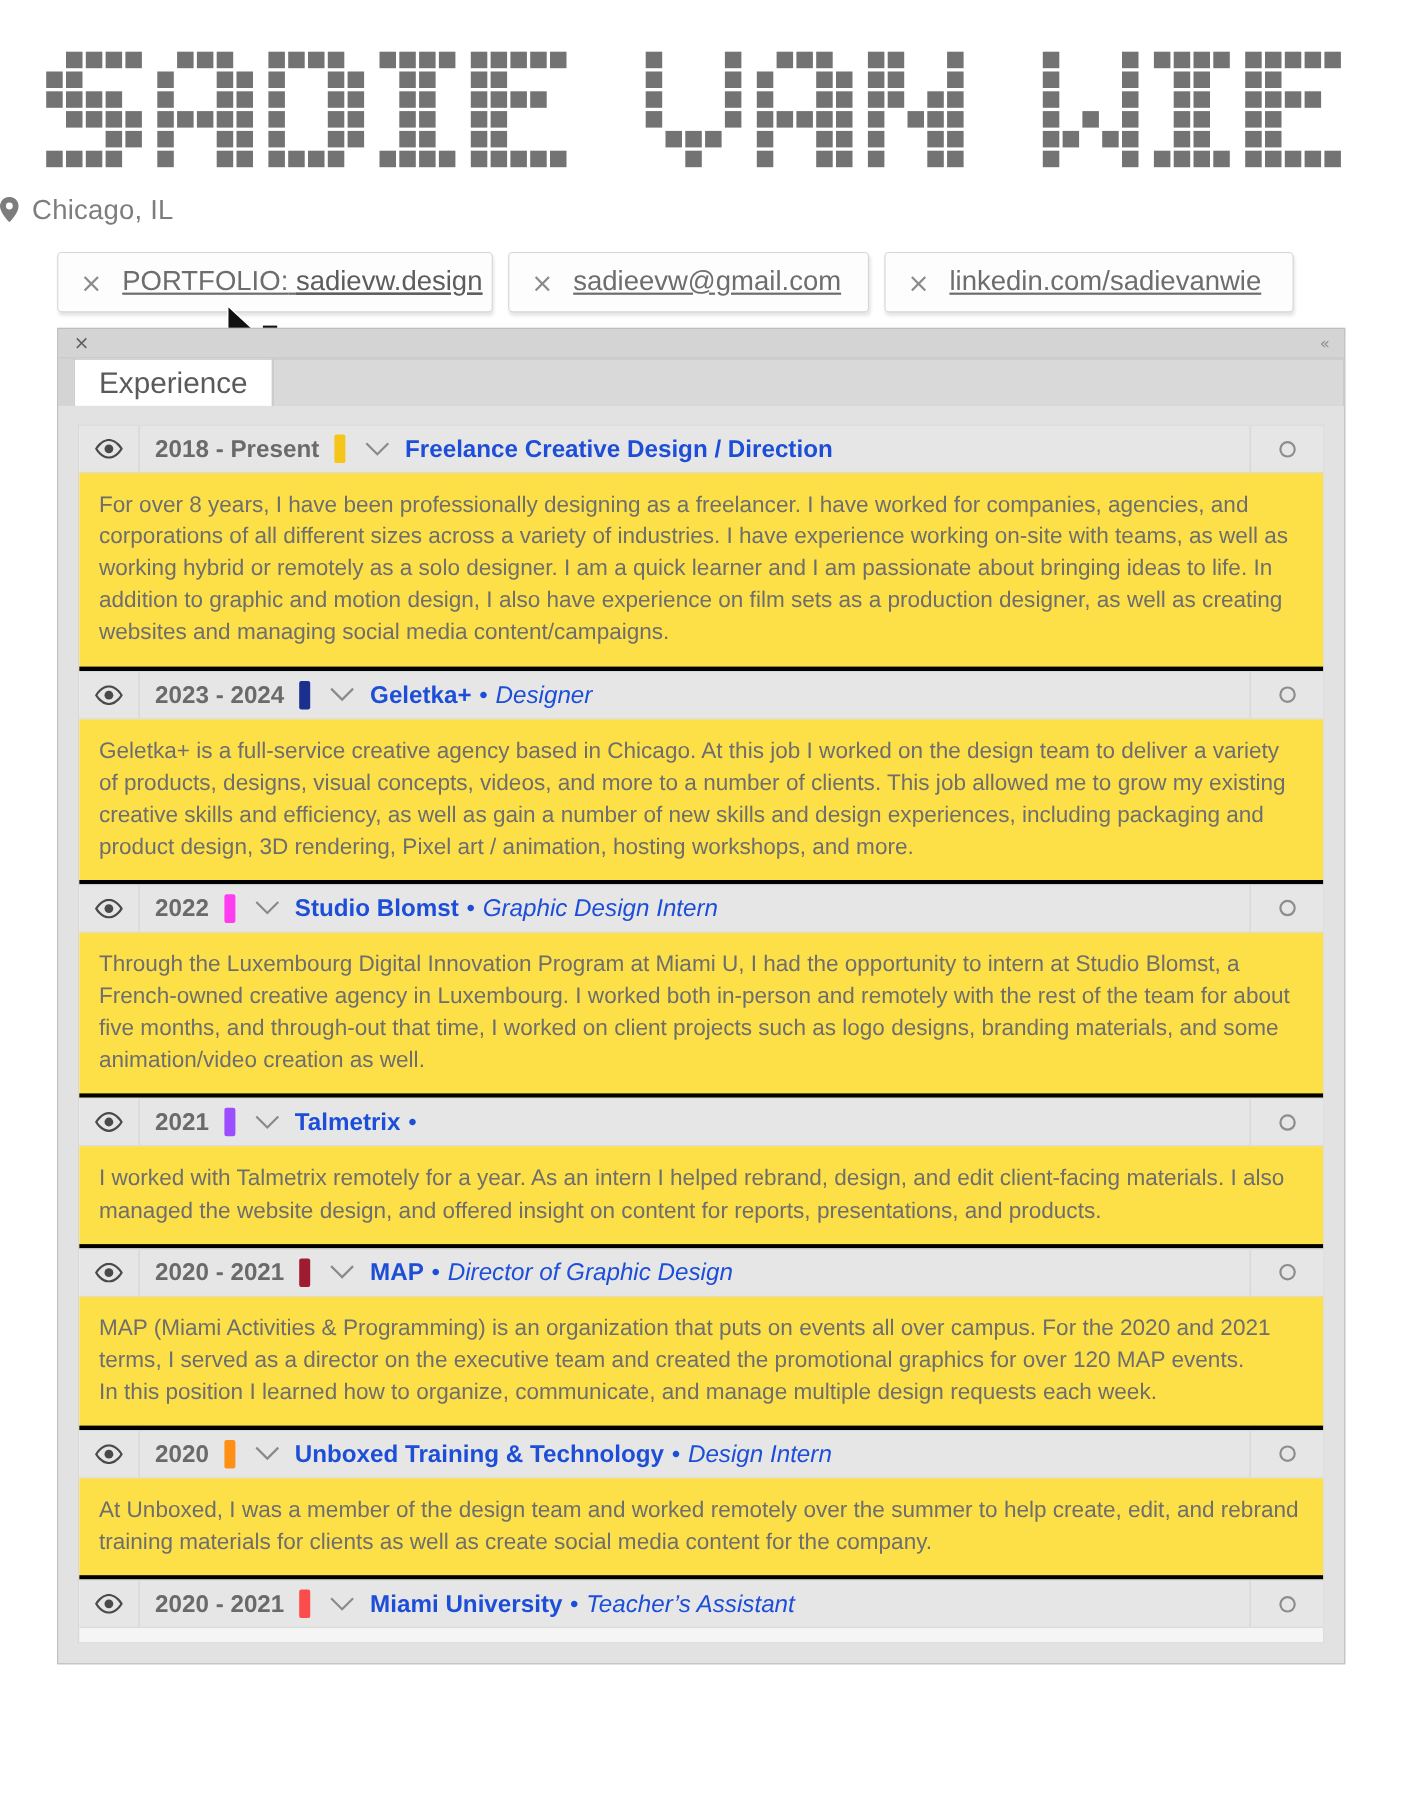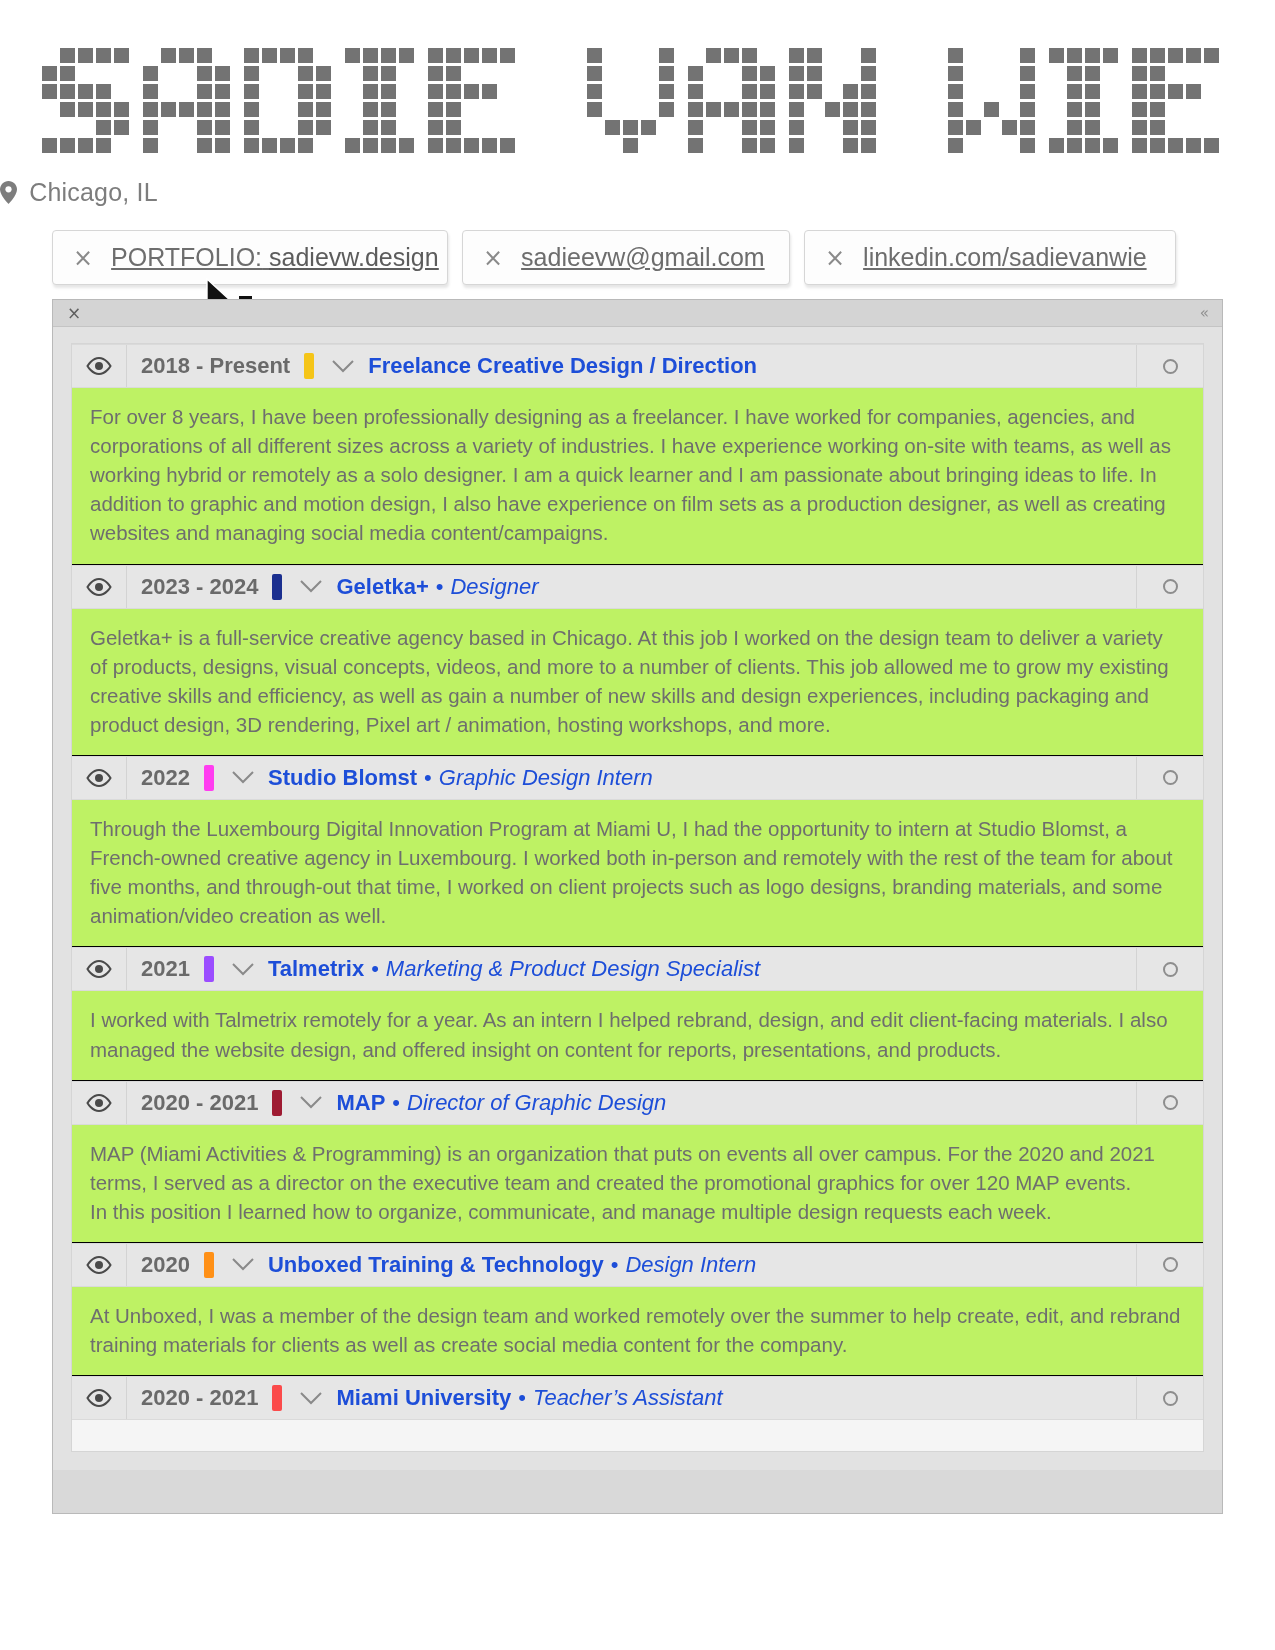--- a/index.html
+++ b/index.html
@@ -245,26 +245,26 @@
     border-left: 1px solid #d3d3d3;
   }
   .circ {
     width: 15px; height: 15px;
     border: 2px solid #8d8d8d;
     border-radius: 50%;
     box-sizing: border-box;
   }
 
   .exp-body {
-    background: #bef264;
+    background: #fde047;
     padding: 14px 18px 16px 18px;
     font-size: 20.5px;
     line-height: 1.42;
     color: #6e6e6e;
-    border-bottom: 1px solid #000000;
+    border-bottom: 4px solid #000000;
   }
   .exp-body p { margin: 0; }
 </style>
 </head>
 <body>
 
 <div class="name-block">
   <div class="dot-name" id="dot-name"><span class="dot-word"><span class="dot-letter"><span class="dot-row"><span class="dot-cell dot-off"></span><span class="dot-cell dot-on"></span><span class="dot-cell dot-on"></span><span class="dot-cell dot-on"></span><span class="dot-cell dot-on"></span></span><span class="dot-row"><span class="dot-cell dot-on"></span><span class="dot-cell dot-on"></span><span class="dot-cell dot-off"></span><span class="dot-cell dot-off"></span><span class="dot-cell dot-off"></span></span><span class="dot-row"><span class="dot-cell dot-on"></span><span class="dot-cell dot-on"></span><span class="dot-cell dot-on"></span><span class="dot-cell dot-on"></span><span class="dot-cell dot-off"></span></span><span class="dot-row"><span class="dot-cell dot-off"></span><span class="dot-cell dot-on"></span><span class="dot-cell dot-on"></span><span class="dot-cell dot-on"></span><span class="dot-cell dot-on"></span></span><span class="dot-row"><span class="dot-cell dot-off"></span><span class="dot-cell dot-off"></span><span class="dot-cell dot-off"></span><span class="dot-cell dot-on"></span><span class="dot-cell dot-on"></span></span><span class="dot-row"><span class="dot-cell dot-on"></span><span class="dot-cell dot-on"></span><span class="dot-cell dot-on"></span><span class="dot-cell dot-on"></span><span class="dot-cell dot-off"></span></span></span><span class="dot-letter"><span class="dot-row"><span class="dot-cell dot-off"></span><span class="dot-cell dot-on"></span><span class="dot-cell dot-on"></span><span class="dot-cell dot-on"></span><span class="dot-cell dot-off"></span></span><span class="dot-row"><span class="dot-cell dot-on"></span><span class="dot-cell dot-off"></span><span class="dot-cell dot-off"></span><span class="dot-cell dot-on"></span><span class="dot-cell dot-on"></span></span><span class="dot-row"><span class="dot-cell dot-on"></span><span class="dot-cell dot-off"></span><span class="dot-cell dot-off"></span><span class="dot-cell dot-on"></span><span class="dot-cell dot-on"></span></span><span class="dot-row"><span class="dot-cell dot-on"></span><span class="dot-cell dot-on"></span><span class="dot-cell dot-on"></span><span class="dot-cell dot-on"></span><span class="dot-cell dot-on"></span></span><span class="dot-row"><span class="dot-cell dot-on"></span><span class="dot-cell dot-off"></span><span class="dot-cell dot-off"></span><span class="dot-cell dot-on"></span><span class="dot-cell dot-on"></span></span><span class="dot-row"><span class="dot-cell dot-on"></span><span class="dot-cell dot-off"></span><span class="dot-cell dot-off"></span><span class="dot-cell dot-on"></span><span class="dot-cell dot-on"></span></span></span><span class="dot-letter"><span class="dot-row"><span class="dot-cell dot-on"></span><span class="dot-cell dot-on"></span><span class="dot-cell dot-on"></span><span class="dot-cell dot-on"></span><span class="dot-cell dot-off"></span></span><span class="dot-row"><span class="dot-cell dot-on"></span><span class="dot-cell dot-off"></span><span class="dot-cell dot-off"></span><span class="dot-cell dot-on"></span><span class="dot-cell dot-on"></span></span><span class="dot-row"><span class="dot-cell dot-on"></span><span class="dot-cell dot-off"></span><span class="dot-cell dot-off"></span><span class="dot-cell dot-on"></span><span class="dot-cell dot-on"></span></span><span class="dot-row"><span class="dot-cell dot-on"></span><span class="dot-cell dot-off"></span><span class="dot-cell dot-off"></span><span class="dot-cell dot-on"></span><span class="dot-cell dot-on"></span></span><span class="dot-row"><span class="dot-cell dot-on"></span><span class="dot-cell dot-off"></span><span class="dot-cell dot-off"></span><span class="dot-cell dot-on"></span><span class="dot-cell dot-on"></span></span><span class="dot-row"><span class="dot-cell dot-on"></span><span class="dot-cell dot-on"></span><span class="dot-cell dot-on"></span><span class="dot-cell dot-on"></span><span class="dot-cell dot-off"></span></span></span><span class="dot-letter"><span class="dot-row"><span class="dot-cell dot-on"></span><span class="dot-cell dot-on"></span><span class="dot-cell dot-on"></span><span class="dot-cell dot-on"></span></span><span class="dot-row"><span class="dot-cell dot-off"></span><span class="dot-cell dot-on"></span><span class="dot-cell dot-on"></span><span class="dot-cell dot-off"></span></span><span class="dot-row"><span class="dot-cell dot-off"></span><span class="dot-cell dot-on"></span><span class="dot-cell dot-on"></span><span class="dot-cell dot-off"></span></span><span class="dot-row"><span class="dot-cell dot-off"></span><span class="dot-cell dot-on"></span><span class="dot-cell dot-on"></span><span class="dot-cell dot-off"></span></span><span class="dot-row"><span class="dot-cell dot-off"></span><span class="dot-cell dot-on"></span><span class="dot-cell dot-on"></span><span class="dot-cell dot-off"></span></span><span class="dot-row"><span class="dot-cell dot-on"></span><span class="dot-cell dot-on"></span><span class="dot-cell dot-on"></span><span class="dot-cell dot-on"></span></span></span><span class="dot-letter"><span class="dot-row"><span class="dot-cell dot-on"></span><span class="dot-cell dot-on"></span><span class="dot-cell dot-on"></span><span class="dot-cell dot-on"></span><span class="dot-cell dot-on"></span></span><span class="dot-row"><span class="dot-cell dot-on"></span><span class="dot-cell dot-on"></span><span class="dot-cell dot-off"></span><span class="dot-cell dot-off"></span><span class="dot-cell dot-off"></span></span><span class="dot-row"><span class="dot-cell dot-on"></span><span class="dot-cell dot-on"></span><span class="dot-cell dot-on"></span><span class="dot-cell dot-on"></span><span class="dot-cell dot-off"></span></span><span class="dot-row"><span class="dot-cell dot-on"></span><span class="dot-cell dot-on"></span><span class="dot-cell dot-off"></span><span class="dot-cell dot-off"></span><span class="dot-cell dot-off"></span></span><span class="dot-row"><span class="dot-cell dot-on"></span><span class="dot-cell dot-on"></span><span class="dot-cell dot-off"></span><span class="dot-cell dot-off"></span><span class="dot-cell dot-off"></span></span><span class="dot-row"><span class="dot-cell dot-on"></span><span class="dot-cell dot-on"></span><span class="dot-cell dot-on"></span><span class="dot-cell dot-on"></span><span class="dot-cell dot-on"></span></span></span></span><span class="dot-gap"></span><span class="dot-word"><span class="dot-letter"><span class="dot-row"><span class="dot-cell dot-on"></span><span class="dot-cell dot-off"></span><span class="dot-cell dot-off"></span><span class="dot-cell dot-off"></span><span class="dot-cell dot-on"></span></span><span class="dot-row"><span class="dot-cell dot-on"></span><span class="dot-cell dot-off"></span><span class="dot-cell dot-off"></span><span class="dot-cell dot-off"></span><span class="dot-cell dot-on"></span></span><span class="dot-row"><span class="dot-cell dot-on"></span><span class="dot-cell dot-off"></span><span class="dot-cell dot-off"></span><span class="dot-cell dot-off"></span><span class="dot-cell dot-on"></span></span><span class="dot-row"><span class="dot-cell dot-on"></span><span class="dot-cell dot-off"></span><span class="dot-cell dot-off"></span><span class="dot-cell dot-off"></span><span class="dot-cell dot-on"></span></span><span class="dot-row"><span class="dot-cell dot-off"></span><span class="dot-cell dot-on"></span><span class="dot-cell dot-on"></span><span class="dot-cell dot-on"></span><span class="dot-cell dot-off"></span></span><span class="dot-row"><span class="dot-cell dot-off"></span><span class="dot-cell dot-off"></span><span class="dot-cell dot-on"></span><span class="dot-cell dot-off"></span><span class="dot-cell dot-off"></span></span></span><span class="dot-letter"><span class="dot-row"><span class="dot-cell dot-off"></span><span class="dot-cell dot-on"></span><span class="dot-cell dot-on"></span><span class="dot-cell dot-on"></span><span class="dot-cell dot-off"></span></span><span class="dot-row"><span class="dot-cell dot-on"></span><span class="dot-cell dot-off"></span><span class="dot-cell dot-off"></span><span class="dot-cell dot-on"></span><span class="dot-cell dot-on"></span></span><span class="dot-row"><span class="dot-cell dot-on"></span><span class="dot-cell dot-off"></span><span class="dot-cell dot-off"></span><span class="dot-cell dot-on"></span><span class="dot-cell dot-on"></span></span><span class="dot-row"><span class="dot-cell dot-on"></span><span class="dot-cell dot-on"></span><span class="dot-cell dot-on"></span><span class="dot-cell dot-on"></span><span class="dot-cell dot-on"></span></span><span class="dot-row"><span class="dot-cell dot-on"></span><span class="dot-cell dot-off"></span><span class="dot-cell dot-off"></span><span class="dot-cell dot-on"></span><span class="dot-cell dot-on"></span></span><span class="dot-row"><span class="dot-cell dot-on"></span><span class="dot-cell dot-off"></span><span class="dot-cell dot-off"></span><span class="dot-cell dot-on"></span><span class="dot-cell dot-on"></span></span></span><span class="dot-letter"><span class="dot-row"><span class="dot-cell dot-on"></span><span class="dot-cell dot-on"></span><span class="dot-cell dot-off"></span><span class="dot-cell dot-off"></span><span class="dot-cell dot-on"></span></span><span class="dot-row"><span class="dot-cell dot-on"></span><span class="dot-cell dot-on"></span><span class="dot-cell dot-off"></span><span class="dot-cell dot-off"></span><span class="dot-cell dot-on"></span></span><span class="dot-row"><span class="dot-cell dot-on"></span><span class="dot-cell dot-on"></span><span class="dot-cell dot-off"></span><span class="dot-cell dot-on"></span><span class="dot-cell dot-on"></span></span><span class="dot-row"><span class="dot-cell dot-on"></span><span class="dot-cell dot-off"></span><span class="dot-cell dot-on"></span><span class="dot-cell dot-on"></span><span class="dot-cell dot-on"></span></span><span class="dot-row"><span class="dot-cell dot-on"></span><span class="dot-cell dot-off"></span><span class="dot-cell dot-off"></span><span class="dot-cell dot-on"></span><span class="dot-cell dot-on"></span></span><span class="dot-row"><span class="dot-cell dot-on"></span><span class="dot-cell dot-off"></span><span class="dot-cell dot-off"></span><span class="dot-cell dot-on"></span><span class="dot-cell dot-on"></span></span></span></span><span class="dot-gap"></span><span class="dot-word"><span class="dot-letter"><span class="dot-row"><span class="dot-cell dot-on"></span><span class="dot-cell dot-off"></span><span class="dot-cell dot-off"></span><span class="dot-cell dot-off"></span><span class="dot-cell dot-on"></span></span><span class="dot-row"><span class="dot-cell dot-on"></span><span class="dot-cell dot-off"></span><span class="dot-cell dot-off"></span><span class="dot-cell dot-off"></span><span class="dot-cell dot-on"></span></span><span class="dot-row"><span class="dot-cell dot-on"></span><span class="dot-cell dot-off"></span><span class="dot-cell dot-off"></span><span class="dot-cell dot-off"></span><span class="dot-cell dot-on"></span></span><span class="dot-row"><span class="dot-cell dot-on"></span><span class="dot-cell dot-off"></span><span class="dot-cell dot-on"></span><span class="dot-cell dot-off"></span><span class="dot-cell dot-on"></span></span><span class="dot-row"><span class="dot-cell dot-on"></span><span class="dot-cell dot-on"></span><span class="dot-cell dot-off"></span><span class="dot-cell dot-on"></span><span class="dot-cell dot-on"></span></span><span class="dot-row"><span class="dot-cell dot-on"></span><span class="dot-cell dot-off"></span><span class="dot-cell dot-off"></span><span class="dot-cell dot-off"></span><span class="dot-cell dot-on"></span></span></span><span class="dot-letter"><span class="dot-row"><span class="dot-cell dot-on"></span><span class="dot-cell dot-on"></span><span class="dot-cell dot-on"></span><span class="dot-cell dot-on"></span></span><span class="dot-row"><span class="dot-cell dot-off"></span><span class="dot-cell dot-on"></span><span class="dot-cell dot-on"></span><span class="dot-cell dot-off"></span></span><span class="dot-row"><span class="dot-cell dot-off"></span><span class="dot-cell dot-on"></span><span class="dot-cell dot-on"></span><span class="dot-cell dot-off"></span></span><span class="dot-row"><span class="dot-cell dot-off"></span><span class="dot-cell dot-on"></span><span class="dot-cell dot-on"></span><span class="dot-cell dot-off"></span></span><span class="dot-row"><span class="dot-cell dot-off"></span><span class="dot-cell dot-on"></span><span class="dot-cell dot-on"></span><span class="dot-cell dot-off"></span></span><span class="dot-row"><span class="dot-cell dot-on"></span><span class="dot-cell dot-on"></span><span class="dot-cell dot-on"></span><span class="dot-cell dot-on"></span></span></span><span class="dot-letter"><span class="dot-row"><span class="dot-cell dot-on"></span><span class="dot-cell dot-on"></span><span class="dot-cell dot-on"></span><span class="dot-cell dot-on"></span><span class="dot-cell dot-on"></span></span><span class="dot-row"><span class="dot-cell dot-on"></span><span class="dot-cell dot-on"></span><span class="dot-cell dot-off"></span><span class="dot-cell dot-off"></span><span class="dot-cell dot-off"></span></span><span class="dot-row"><span class="dot-cell dot-on"></span><span class="dot-cell dot-on"></span><span class="dot-cell dot-on"></span><span class="dot-cell dot-on"></span><span class="dot-cell dot-off"></span></span><span class="dot-row"><span class="dot-cell dot-on"></span><span class="dot-cell dot-on"></span><span class="dot-cell dot-off"></span><span class="dot-cell dot-off"></span><span class="dot-cell dot-off"></span></span><span class="dot-row"><span class="dot-cell dot-on"></span><span class="dot-cell dot-on"></span><span class="dot-cell dot-off"></span><span class="dot-cell dot-off"></span><span class="dot-cell dot-off"></span></span><span class="dot-row"><span class="dot-cell dot-on"></span><span class="dot-cell dot-on"></span><span class="dot-cell dot-on"></span><span class="dot-cell dot-on"></span><span class="dot-cell dot-on"></span></span></span></span></div>
 </div>
 
@@ -306,20 +306,24 @@
 </div>
 <div class="drag-dot"></div>
 
 <div class="window">
 
   <div class="window-titlebar">
     <span class="x">×</span>
     <span class="collapse">«</span>
   </div>
 
+  <div class="tabstrip">
+    <div class="wtab">Experience</div>
+    <div class="wtab inactive"></div>
+  </div>
 
   <div class="window-body">
     <div class="card-stack" id="card-stack">
         <div class="exp-header">
           <div class="eye-cell">
             <svg width="26" height="18" viewBox="0 0 26 18">
               <path d="M13 1C6 1 1.5 9 1.5 9S6 17 13 17s11.5-8 11.5-8S20 1 13 1Z" fill="none" stroke="#4a4a4a" stroke-width="2"></path>
               <circle cx="13" cy="9" r="4" fill="#4a4a4a"></circle>
             </svg>
           </div>
@@ -402,21 +406,20 @@
           <div class="date-cell">2021</div>
           <div class="color-bar" style="background: rgb(155, 77, 255);"></div>
           <div class="chev-cell">
             <svg width="22" height="13" viewBox="0 0 22 13">
               <path d="M1 1 L11 11 L21 1" fill="none" stroke="#8a8a8a" stroke-width="2"></path>
             </svg>
           </div>
           <div class="title-cell">
             <span class="org">Talmetrix</span>
             <span class="sep">•</span>
-            <span class="role">Marketing &amp; Product Design Specialist</span>
           </div>
           <div class="circle-cell">
             <span class="circ"></span>
           </div>
         </div>
         <div class="exp-body">
           <p>I worked with Talmetrix remotely for a year. As an intern I helped rebrand, design, and edit client-facing materials. I also managed the website design, and offered insight on content for reports, presentations, and products.</p>
         </div>
         <div class="exp-header">
           <div class="eye-cell">

